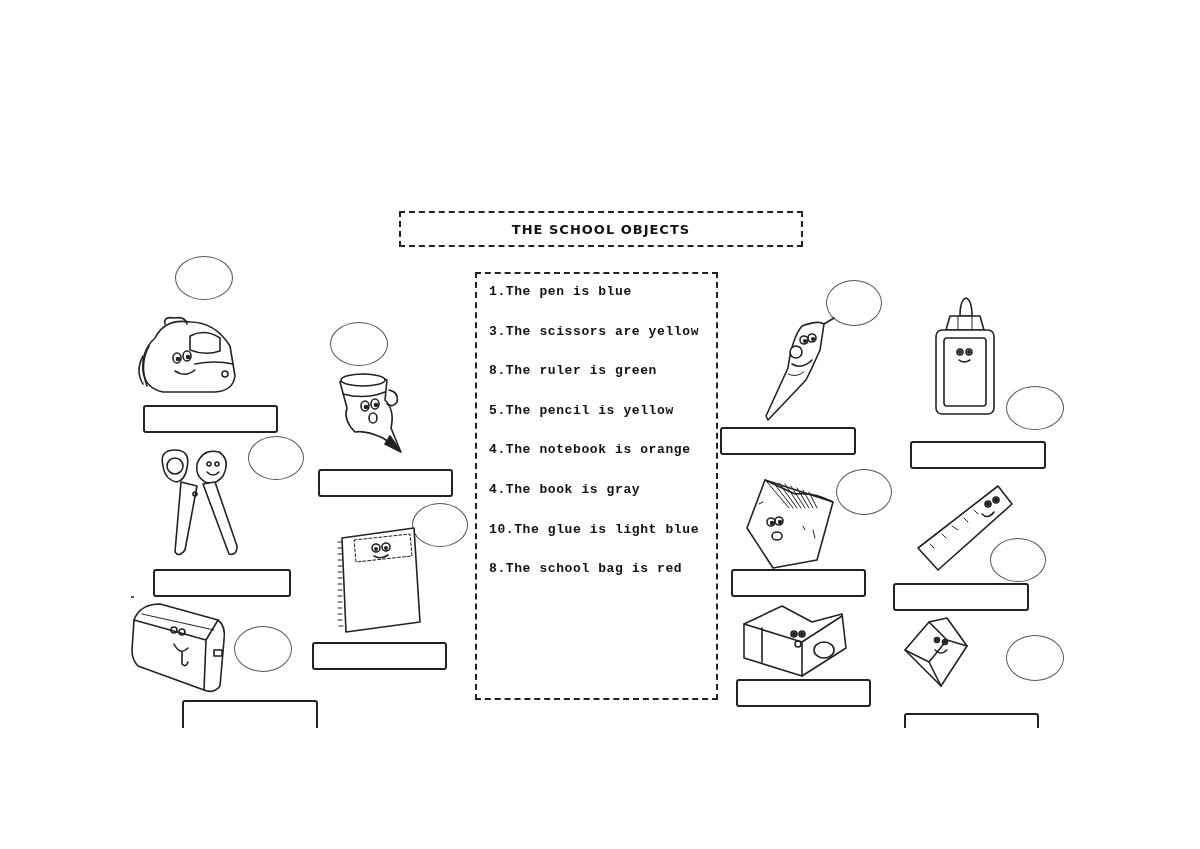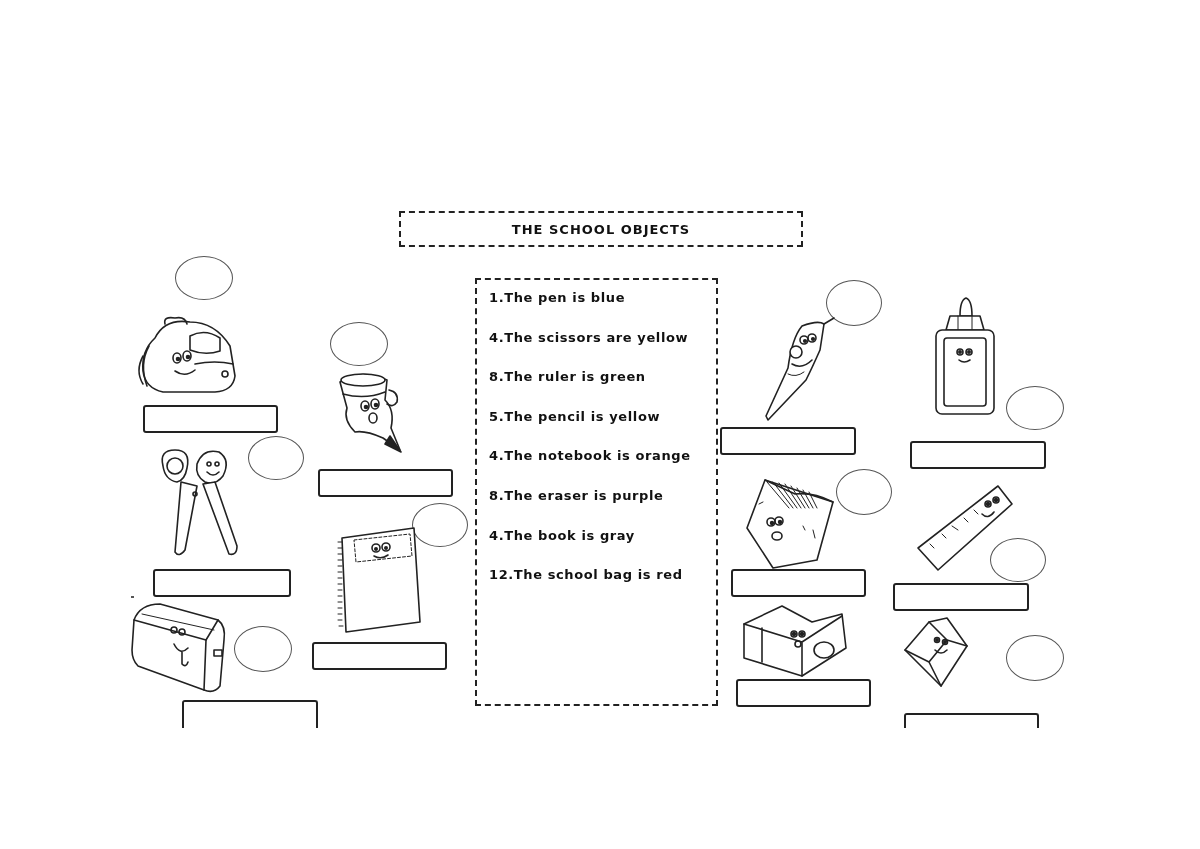--- a/index.html
+++ b/index.html
@@ -7,22 +7,22 @@
     width: 1200px; height: 849px; background: #ffffff; position: relative; overflow: hidden;
     font-family: "DejaVu Sans", sans-serif; color: #111;
   }
   .abs { position: absolute; }
   .title-box {
     left: 399px; top: 211px; width: 400px; height: 32px;
     border: 2px dashed #222; display: flex; align-items: center; justify-content: center;
     font-weight: bold; font-size: 13px; letter-spacing: 1px;
   }
   .word-list {
-    left: 475px; top: 278px; width: 243px; height: 428px;
-    border: 2px dashed #222; box-sizing: border-box; padding: 8px 0 0 12px;
+    left: 475px; top: 272px; width: 243px; height: 428px;
+    border: 2px dashed #222; box-sizing: border-box; padding: 8px 0 0 12px; font-family: Liberation Mono, monospace;
   }
   .word-list .item {
     font-size: 13px; font-weight: bold; height: 39.6px; line-height: 20px; letter-spacing: 0.6px;
     white-space: nowrap;
   }
   .label-box {
     border: 2px solid #222; border-radius: 3px; box-sizing: border-box; background: #fff;
   }
   .label-box.clip { border-bottom: none; border-radius: 3px 3px 0 0; }
   .bubble {
@@ -36,27 +36,27 @@
 </style>
 </head>
 <body>
 
 <div class="abs title-box">
   <span>THE SCHOOL OBJECTS</span>
 </div>
 
 <div class="abs word-list">
   <div class="item">1.The pen is blue</div>
-  <div class="item">4.The scissors are yellow</div>
+  <div class="item">3.The scissors are yellow</div>
   <div class="item">8.The ruler is green</div>
   <div class="item">5.The pencil is yellow</div>
   <div class="item">4.The notebook is orange</div>
-  <div class="item">8.The eraser is purple</div>
   <div class="item">4.The book is gray</div>
-  <div class="item">12.The school bag is red</div>
+  <div class="item">10.The glue is light blue</div>
+  <div class="item">8.The school bag is red</div>
 </div>
 
 <div class="abs bubble" style="left:175px;top:256px;width:58px;height:44px;"></div>
 <svg class="pic" style="left:135px;top:316px;" width="105" height="80">
   <path class="fill-w" d="M20 22 Q30 2 55 6 Q80 6 95 30 L100 60 Q98 75 80 76 L28 76 Q10 72 8 55 Q6 35 20 22 Z"></path>
   <path d="M30 8 Q28 0 40 2 Q50 0 52 8"></path>
   <path d="M8 40 Q0 55 8 68 M14 30 Q4 48 12 70"></path>
   <path d="M55 20 Q70 12 85 22 L85 35 Q70 40 55 34 Z"></path>
   <path d="M60 48 Q80 44 98 48"></path>
   <circle cx="90" cy="58" r="3"></circle>

